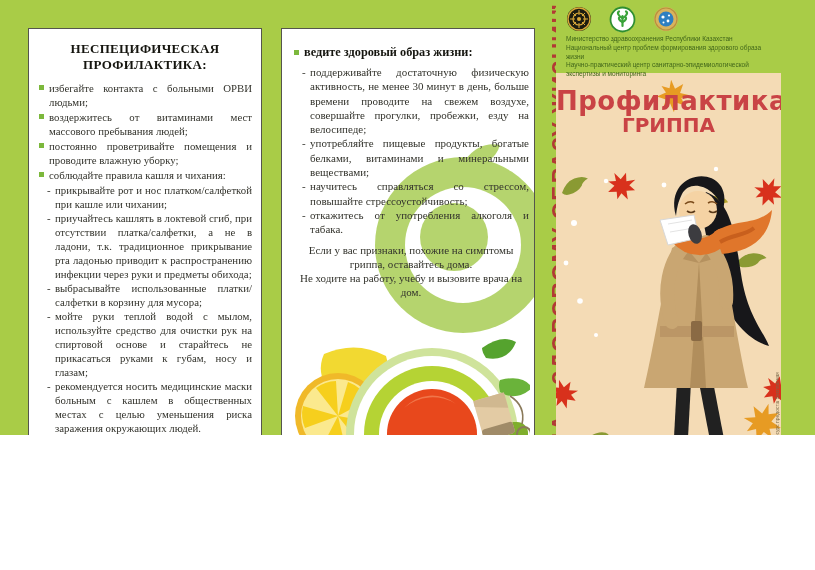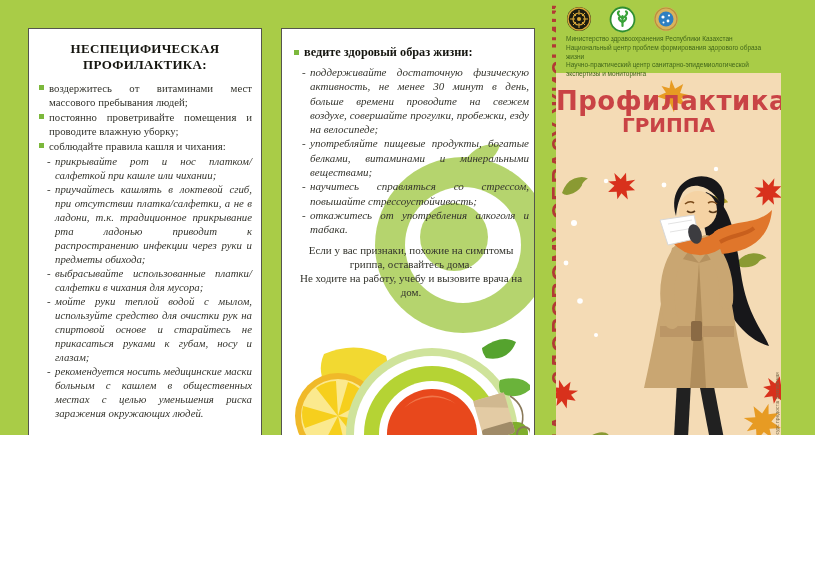--- a/index.html
+++ b/index.html
@@ -10,21 +10,21 @@
   .panel{position:absolute;background:#fff;border:1px solid #55554d;box-sizing:border-box;overflow:hidden;}
   #left-panel{left:28px;top:28px;width:234px;height:517px;padding:10px 9px 0 9px;}
   #middle-panel{left:281px;top:28px;width:254px;height:517px;padding:16px 5px 0 11px;}
 
   .panel-title{font-weight:bold;font-size:13px;text-align:center;color:#15150f;letter-spacing:.3px;line-height:1.25;margin:2px 8px 7px 8px;}
   ul{margin:0;padding:0;list-style:none;}
   .body-text{font-size:10.8px;line-height:1.3;color:#33332c;text-align:justify;}
   .b-item{position:relative;padding-left:11px;margin-bottom:1px;}
   .b-item::before{content:"";position:absolute;left:1px;top:4px;width:5px;height:5px;background:#7cb83c;}
   .d-list{padding-left:8px;}
-  .d-item{position:relative;padding-left:9px;font-style:italic;}
+  .d-item{position:relative;padding-left:9px;}
   .d-item::before{content:"-";position:absolute;left:1px;top:0;}
 
   .microbes{position:absolute;left:0;bottom:0;width:100%;height:66px;}
 
   
   .m-heading{position:relative;z-index:1;font-weight:bold;font-size:12.3px;color:#15150f;padding-left:11px;margin-bottom:5px;}
   .m-heading::before{content:"";position:absolute;left:1px;top:5px;width:5px;height:5px;background:#7cb83c;}
   .m-content{position:relative;z-index:1;}
   .m-note{font-size:11px;line-height:1.3;color:#33332c;text-align:center;margin-top:6px;}
   .m-note2{font-size:11px;line-height:1.3;color:#33332c;text-align:center;}
@@ -54,28 +54,29 @@
   .website{position:absolute;right:7px;bottom:5px;font-family:"Liberation Sans",sans-serif;font-weight:bold;font-size:7.5px;color:#14235e;}
 </style>
 </head>
 <body>
 
 <div id="poster">
 
   <div id="left-panel" class="panel">
     <div class="panel-title">НЕСПЕЦИФИЧЕСКАЯ ПРОФИЛАКТИКА:</div>
     <ul class="body-text">
+      <li class="b-item">избегайте контакта с больными ОРВИ людьми;</li>
       <li class="b-item">воздержитесь от витаминами мест массового пребывания людей;</li>
       <li class="b-item">постоянно проветривайте помещения и проводите влажную уборку;</li>
       <li class="b-item">соблюдайте правила кашля и чихания:</li>
     </ul>
     <ul class="body-text d-list">
       <li class="d-item">прикрывайте рот и нос платком/салфеткой при кашле или чихании;</li>
       <li class="d-item">приучайтесь кашлять в локтевой сгиб, при отсутствии платка/салфетки, а не в ладони, т.к. традиционное прикрывание рта ладонью приводит к распространению инфекции через руки и предметы обихода;</li>
-      <li class="d-item">выбрасывайте использованные платки/салфетки в чихания для мусора;</li>
+      <li class="d-item">выбрасывайте использованные платки/салфетки в корзину для мусора;</li>
       <li class="d-item">мойте руки теплой водой с мылом, используйте средство для очистки рук на спиртовой основе и старайтесь не прикасаться руками к губам, носу и глазам;</li>
       <li class="d-item">рекомендуется носить медицинские маски больным с кашлем в общественных местах с целью уменьшения риска заражения окружающих людей.</li>
     </ul>
 
     <svg class="microbes" viewBox="0 0 232 66">
       <defs>
         <g id="m-fuzzy">
             <circle r="7" fill="#8f8f8f"></circle>
             <circle r="8.5" fill="none" stroke="#6a6a6a" stroke-width="1.6" stroke-dasharray="1.5 2.2"></circle>
           </g>

